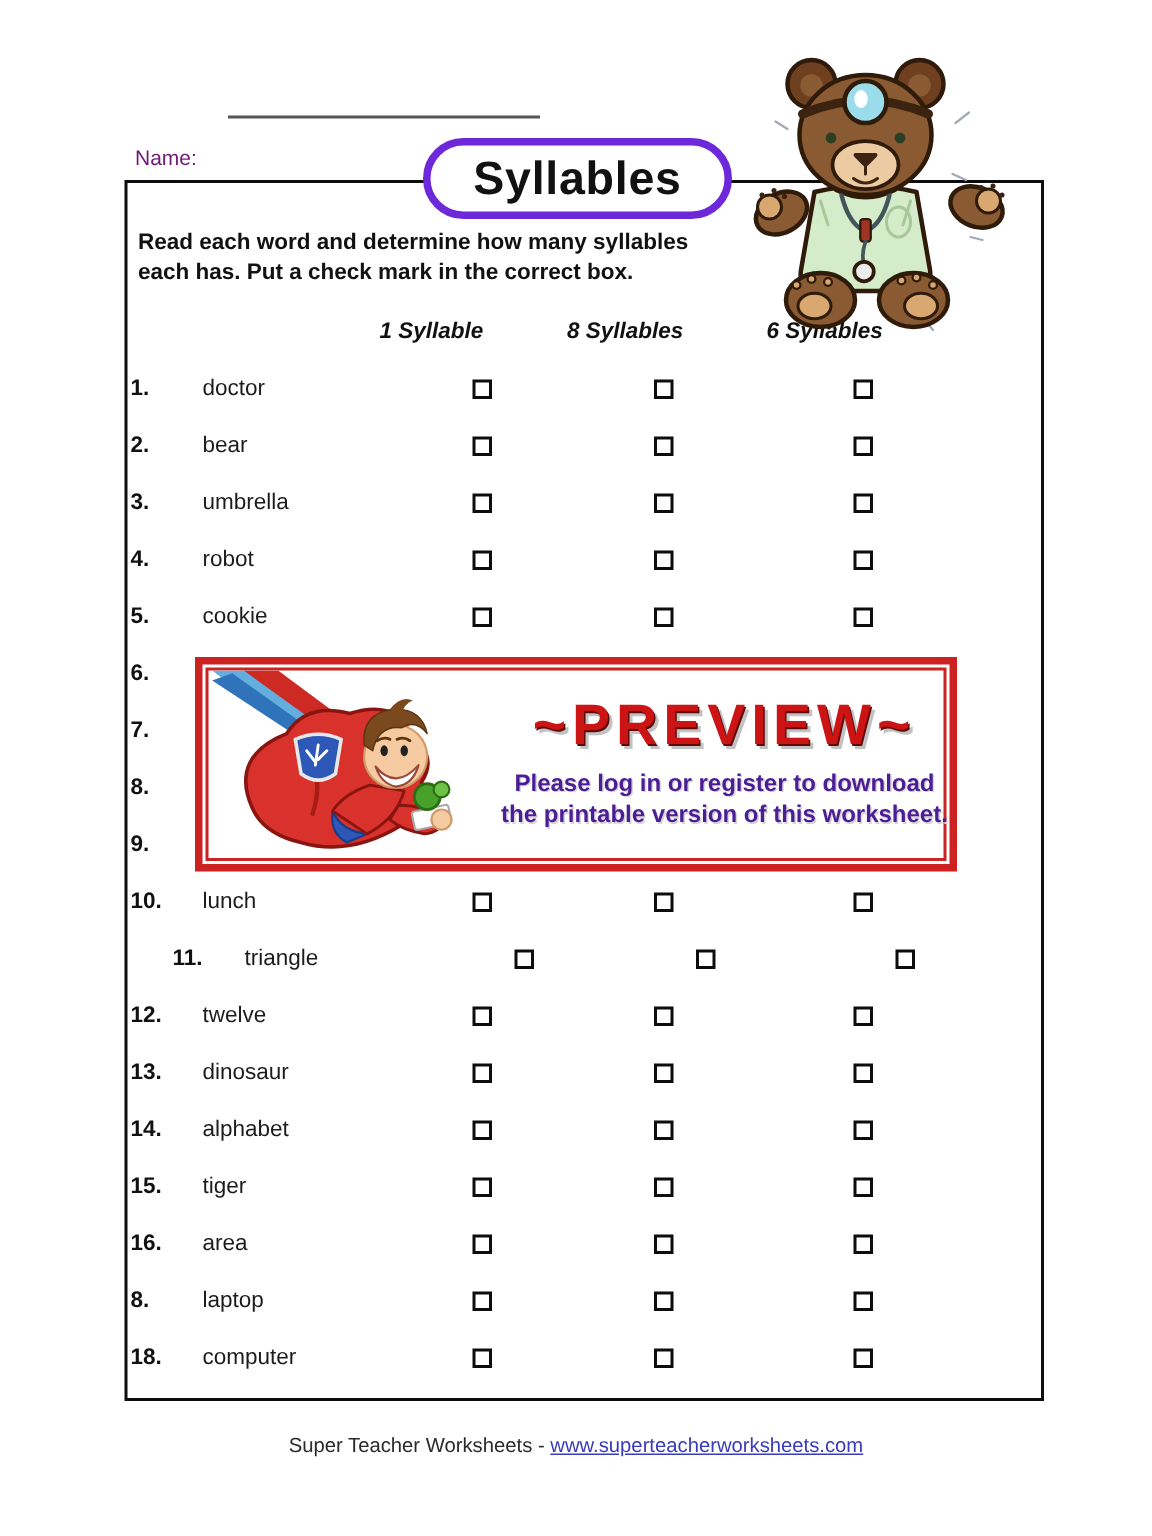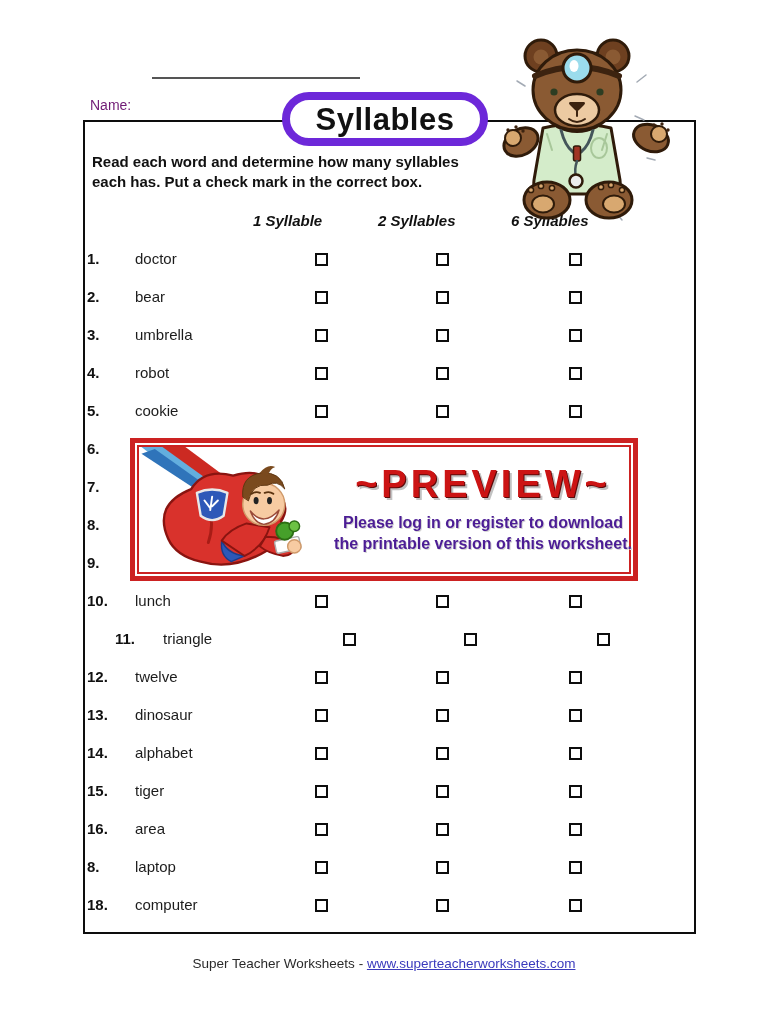--- a/index.html
+++ b/index.html
@@ -9,22 +9,22 @@
   
   .name-label{position:absolute;left:90px;top:57px;font-size:14px;color:#701a75;margin-top:40px;}
   .name-line{position:absolute;left:152px;top:60px;width:208px;height:17px;border-bottom:2px solid #555;}
 
   
   .sheet-box{position:absolute;left:83px;top:120px;width:613px;height:814px;
              border:2.5px solid #0d0d0d;box-sizing:border-box;background:#fff;z-index:1;}
 
   
   .title-pill{position:absolute;left:282px;top:92px;width:206px;height:54px;background:#fff;
-              border:8px solid #6d28d9;border-radius:28px;box-sizing:border-box;z-index:3;
-              display:flex;align-items:flex-end;justify-content:center;}
+              border:5px solid #6d28d9;border-radius:28px;box-sizing:border-box;z-index:3;
+              display:flex;align-items:center;justify-content:center;}
   .title-pill span{font-size:31px;font-weight:bold;letter-spacing:.5px;}
 
   
   .bear{position:absolute;left:497px;top:30px;width:180px;height:192px;z-index:4;}
 
   
   .instructions{position:absolute;left:92px;top:152px;width:440px;z-index:2;
                 font-size:15px;font-weight:bold;line-height:20px;}
 
   
@@ -128,21 +128,21 @@
       <path d="M80,81 v5 M72,89 q8,6 16,0" fill="none" stroke="#3c2310" stroke-width="2"></path>
     </g>
   </svg>
 
   <div class="instructions">
     <div>Read each word and determine how many syllables</div>
     <div>each has. Put a check mark in the correct box.</div>
   </div>
 
   <div class="col-head c1">1 Syllable</div>
-  <div class="col-head c2">2 Syllables</div>
+  <div class="col-head c2">8 Syllables</div>
   <div class="col-head c3">6 Syllables</div>
 
   <div id="rows-container">
       <div class="word-row" style="top: 250px;">
       <span class="row-num">1.</span>
       <span class="row-word">doctor</span>
       <div class="cbox c1"></div>
       <div class="cbox c2"></div>
       <div class="cbox c3"></div>
     </div>

